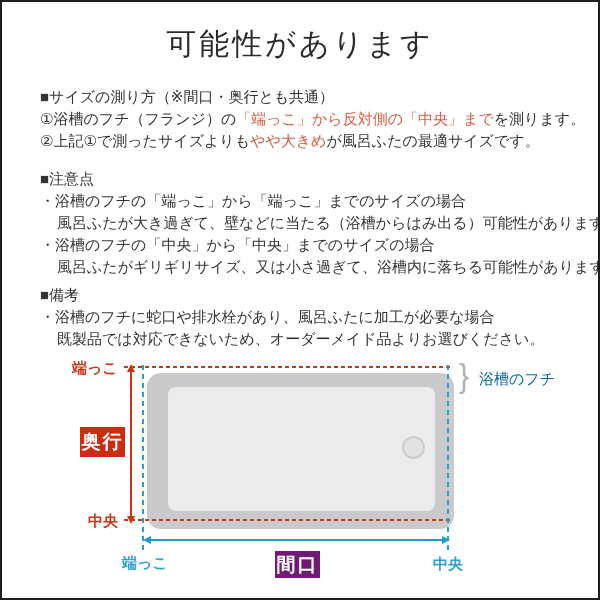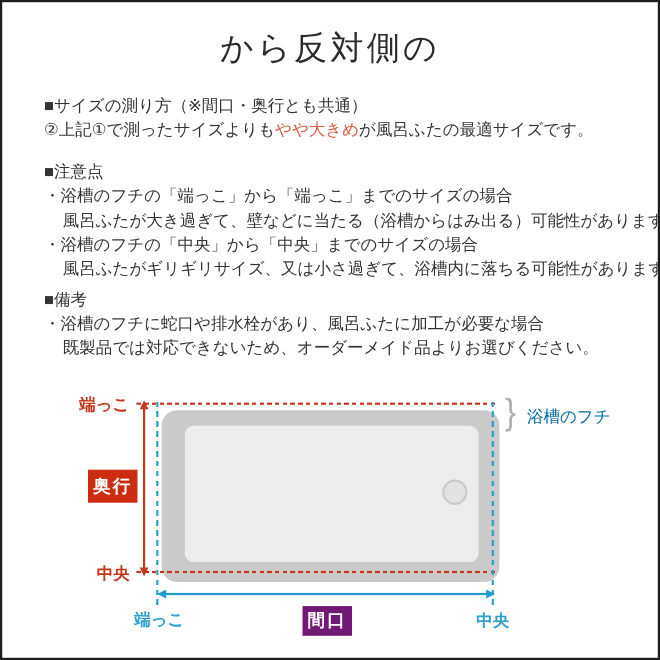--- a/index.html
+++ b/index.html
@@ -75,41 +75,42 @@
   }
   .arrow-h::after {
     content:""; position:absolute; right:-7px; top:-3px;
     border-top:4px solid transparent; border-bottom:4px solid transparent;
     border-left:8px solid #1e9ccd;
   }
   .dlabel { position:absolute; font-size:15px; font-weight:700; white-space:nowrap; }
   .dlabel.red { color:#c5371d; }
   .dlabel.blue { color:#2f9fd0; }
   .measure-box {
-    position:absolute; color:#fff; font-size:16px; font-weight:700;
+    position:absolute; color:#fff; font-size:19px; font-weight:700;
     display:flex; align-items:center; justify-content:center;
     letter-spacing:2px;
   }
   .measure-box.depth { left:78px; top:425px; width:45px; height:30px; background:#cc2d12; }
   .measure-box.width { left:273px; top:549px; width:45px; height:27px; background:#701a75; }
   .brace {
     position:absolute; left:457px; top:357px; font-size:30px; color:#b0b0b0;
     font-weight:400; transform:scaleY(1.1);
   }
   .rim-label { position:absolute; left:477px; top:368px; font-size:15px; color:#0369a1; }
 </style>
 </head>
 <body>
 
 <div class="canvas">
 
-  <h1 class="title">から反対側の</h1>
+  <h1 class="title">可能性があります</h1>
 
   <div class="text-block">
     <div class="sec-heading">■サイズの測り方（※間口・奥行とも共通）</div>
+    <div class="line"><span>①浴槽のフチ（フランジ）の</span><span class="accent">「端っこ」から反対側の「中央」まで</span><span>を測ります。</span></div>
     <div class="line"><span>②上記①で測ったサイズよりも</span><span class="accent">やや大きめ</span><span>が風呂ふたの最適サイズです。</span></div>
 
     <div class="sec-heading gap1">■注意点</div>
     <div class="line">・浴槽のフチの「端っこ」から「端っこ」までのサイズの場合</div>
     <div class="line cont">風呂ふたが大き過ぎて、壁などに当たる（浴槽からはみ出る）可能性があります。</div>
     <div class="line">・浴槽のフチの「中央」から「中央」までのサイズの場合</div>
     <div class="line cont">風呂ふたがギリギリサイズ、又は小さ過ぎて、浴槽内に落ちる可能性があります。</div>
 
     <div class="sec-heading gap2">■備考</div>
     <div class="line">・浴槽のフチに蛇口や排水栓があり、風呂ふたに加工が必要な場合</div>

